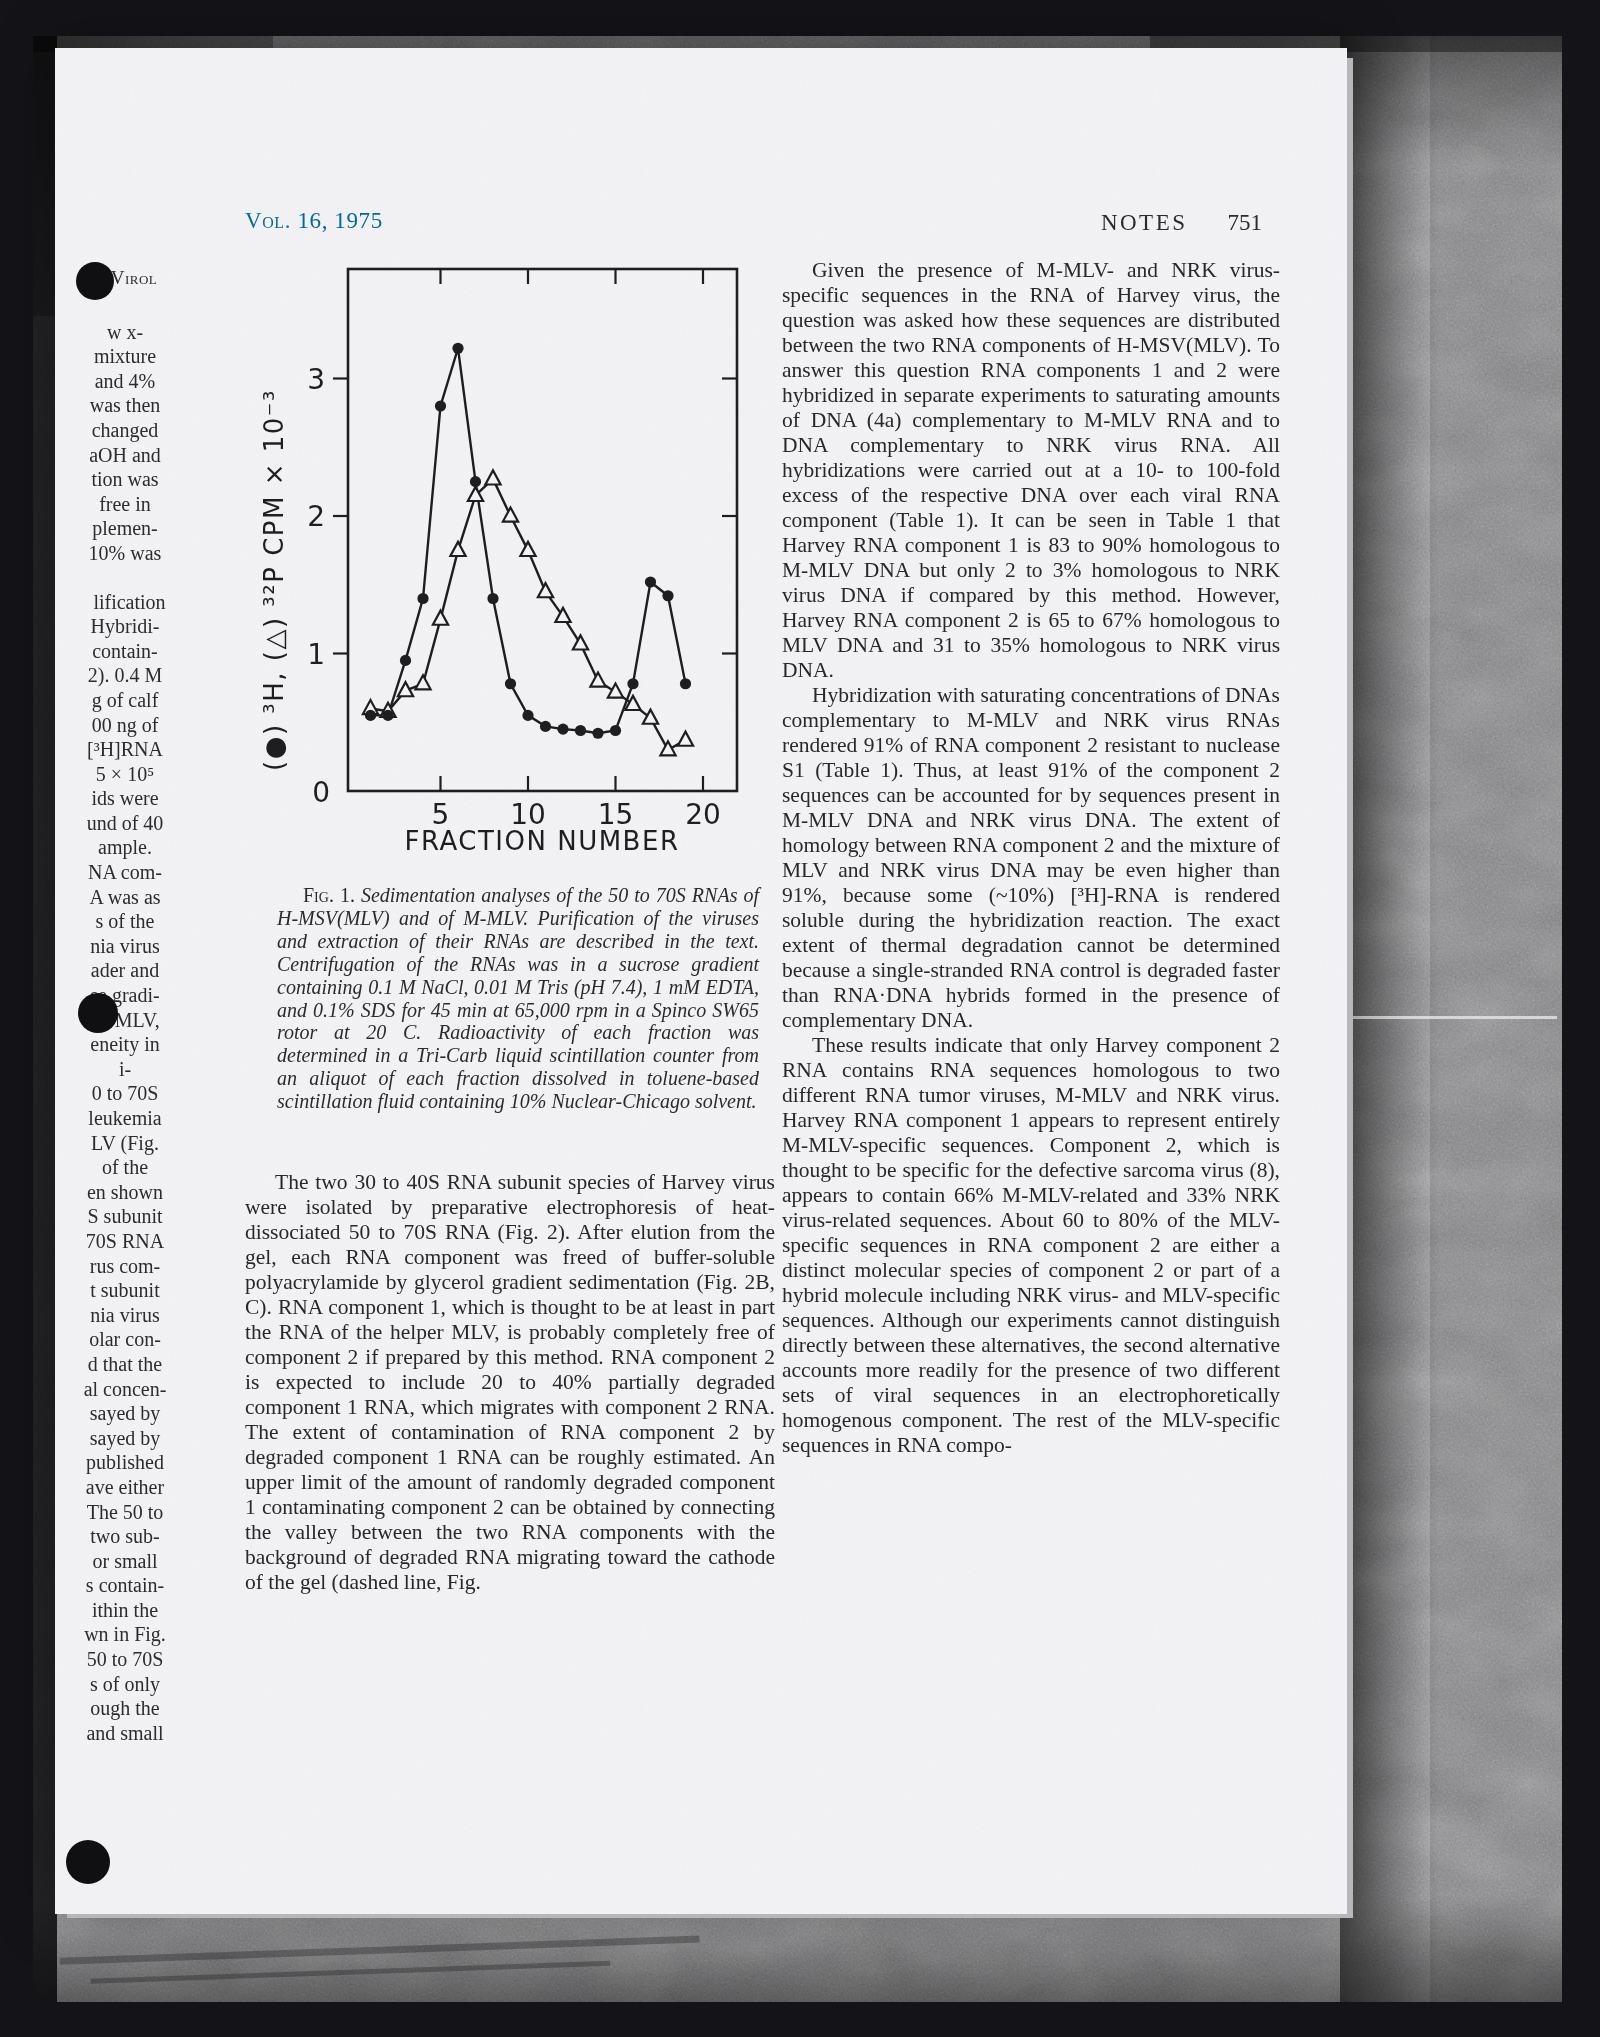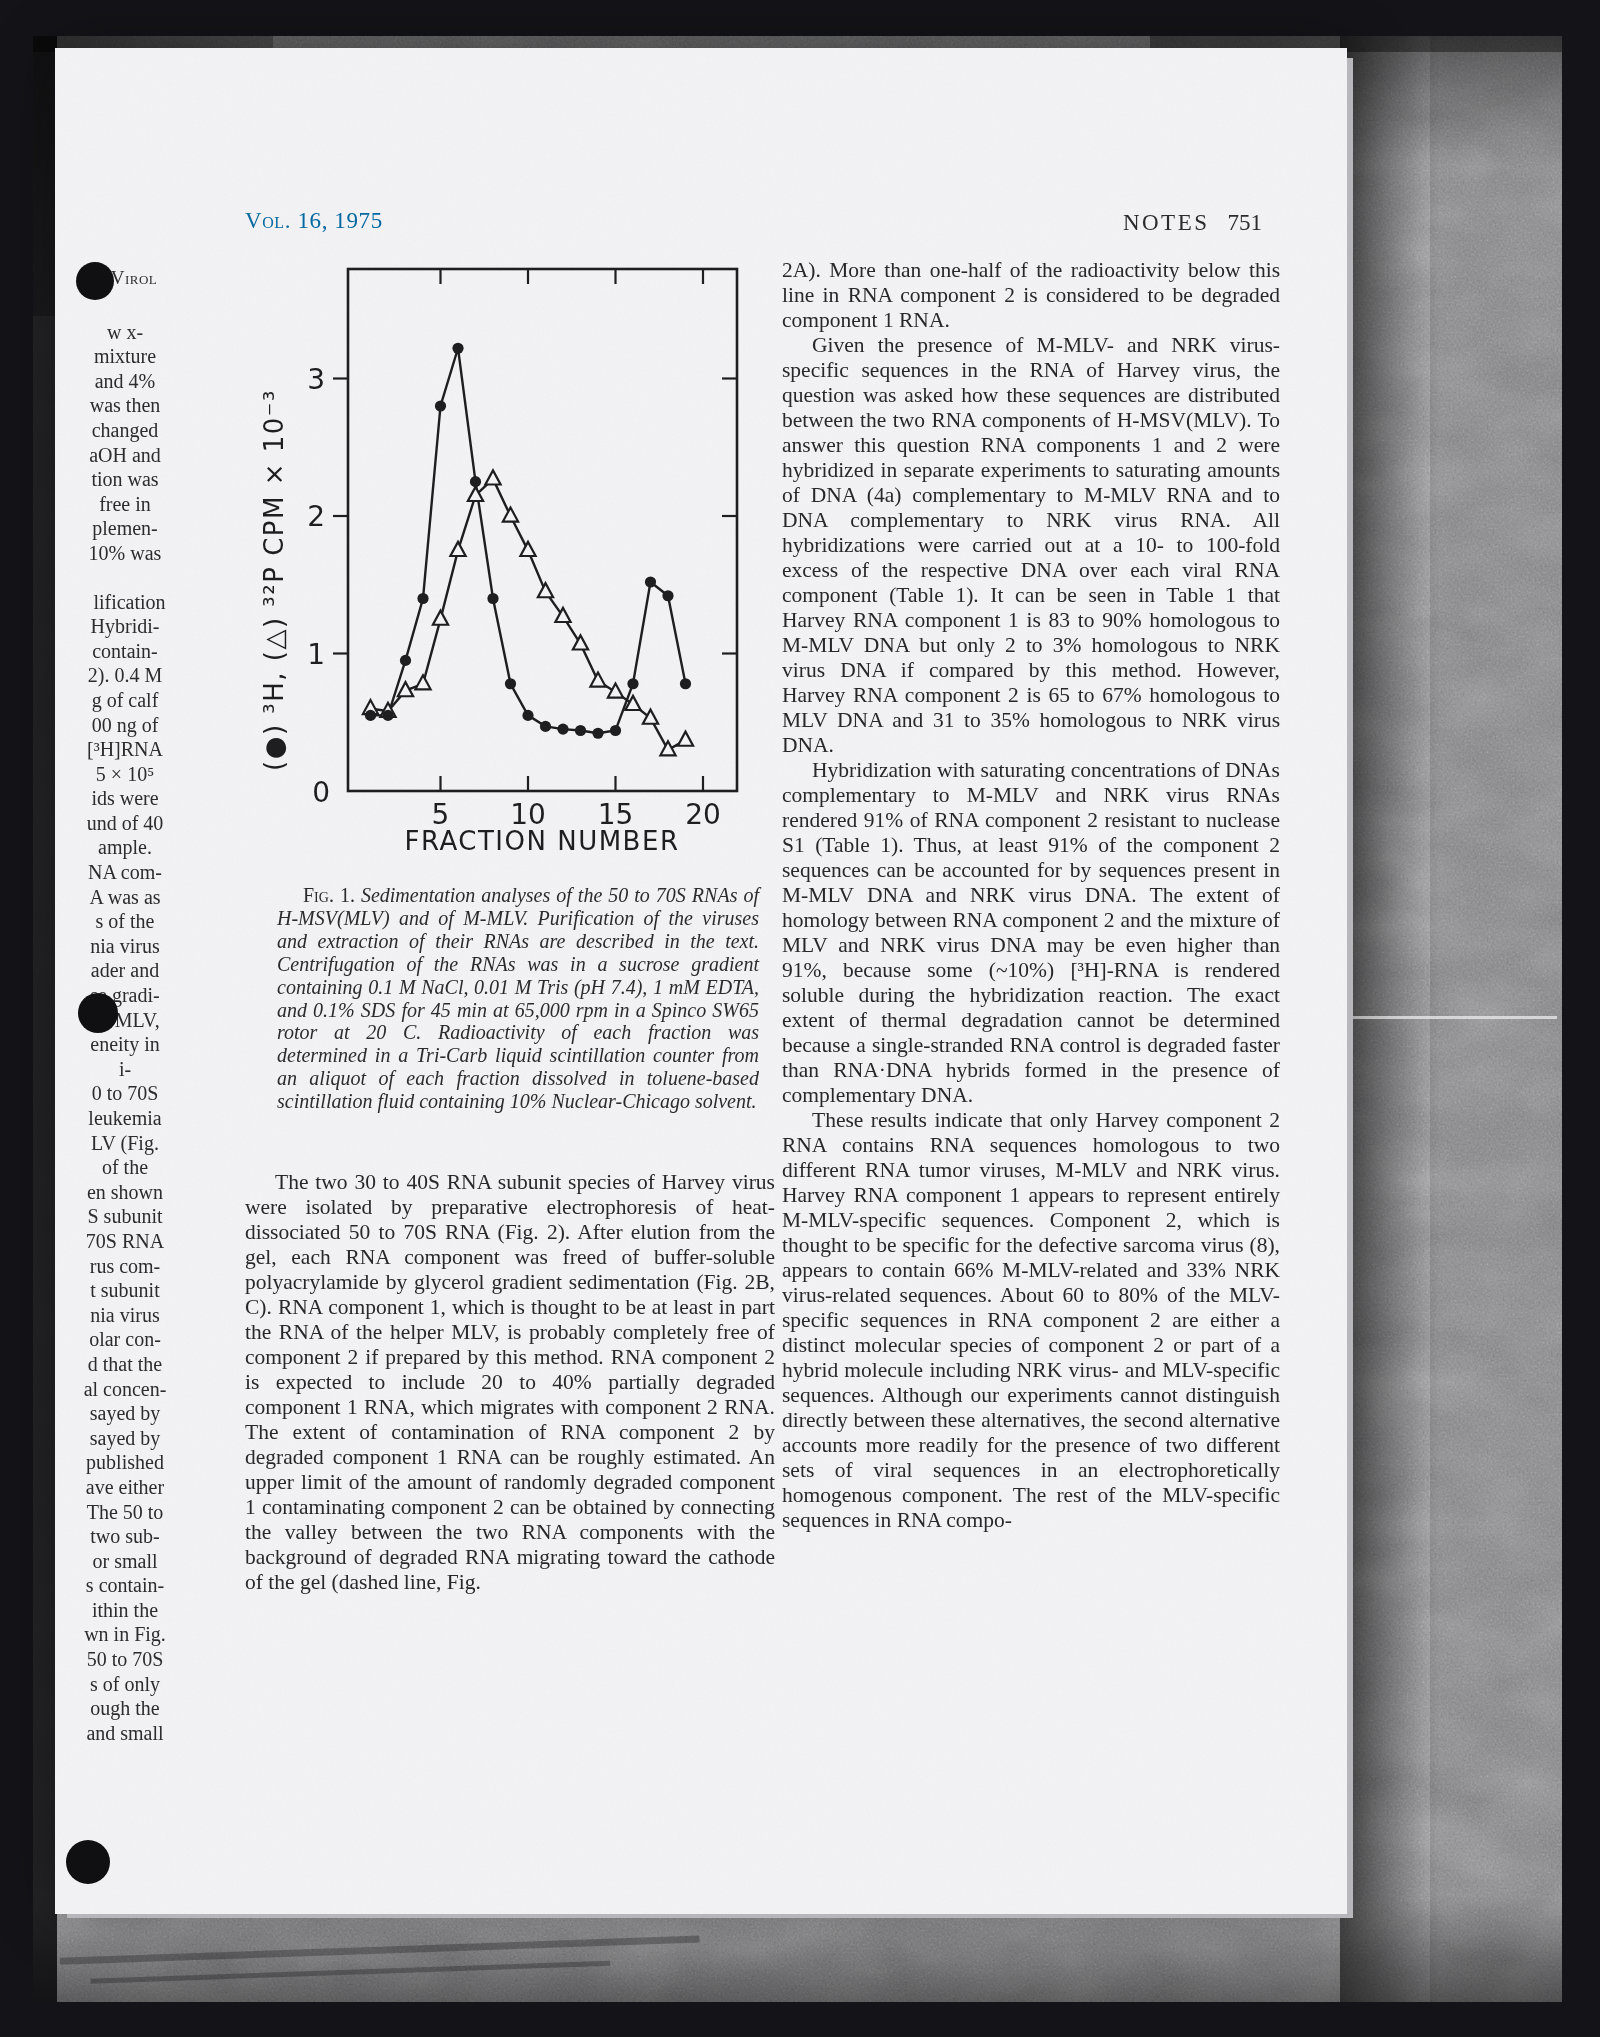--- a/index.html
+++ b/index.html
@@ -11,21 +11,21 @@
         box-shadow:9px 7px 0 -3px #b7b7bb, 0 0 55px rgba(0,0,0,.38);}
   .page-grain{position:absolute;inset:0;width:100%;height:100%;pointer-events:none;}
 
   .sliver{position:absolute;left:0;top:218px;width:120px;text-align:center;
           font-size:20px;line-height:24.6px;color:#2c2c2f;padding-left:10px;}
   .sliver .hd{margin-bottom:29px;font-size:19px;font-variant:small-caps;letter-spacing:.5px;}
   .sliver .sl.gap{margin-top:24px;margin-left:9px;}
 
   .hdr-left{position:absolute;left:190px;top:160px;font-size:23px;color:#0369a1;
             font-variant:small-caps;letter-spacing:.6px;}
-  .hdr-right{position:absolute;top:162px;right:85px;font-size:23px;color:#2b2b2e;display:flex;gap:18px;}
+  .hdr-right{position:absolute;top:162px;right:85px;font-size:23px;color:#2b2b2e;display:flex;gap:40px;}
   .hdr-right .notes{letter-spacing:2.5px;}
 
   .figure{position:absolute;left:190px;top:150px;pointer-events:none;}
   .tickNum{font-family:"DejaVu Sans",sans-serif;font-size:28px;fill:#1e1e20;}
   .axisLabel{font-family:"DejaVu Sans",sans-serif;font-size:26px;fill:#1e1e20;letter-spacing:1.5px;}
 
   .caption{position:absolute;left:206px;top:820px;width:514px;font-size:20px;line-height:22.9px;
            text-align:justify;color:#2b2b2e;}
   .caption p{margin:16px;text-indent:26px;}
   .cap-label{font-variant:small-caps;font-style:normal;margin-right:6px;}
@@ -237,21 +237,20 @@
       </svg>
 
     <div class="caption">
       <p><span class="cap-label">Fig. 1.</span><span class="cap-text">Sedimentation analyses of the 50 to 70S RNAs of H-MSV(MLV) and of M-MLV. Purification of the viruses and extraction of their RNAs are described in the text. Centrifugation of the RNAs was in a sucrose gradient containing 0.1 M NaCl, 0.01 M Tris (pH 7.4), 1 mM EDTA, and 0.1% SDS for 45 min at 65,000 rpm in a Spinco SW65 rotor at 20 C. Radioactivity of each fraction was determined in a Tri-Carb liquid scintillation counter from an aliquot of each fraction dissolved in toluene-based scintillation fluid containing 10% Nuclear-Chicago solvent.</span></p>
     </div>
 
     <div class="colL">
         <p class="body-p ind">The two 30 to 40S RNA subunit species of Harvey virus were isolated by preparative electrophoresis of heat-dissociated 50 to 70S RNA (Fig. 2). After elution from the gel, each RNA component was freed of buffer-soluble polyacrylamide by glycerol gradient sedimentation (Fig. 2B, C). RNA component 1, which is thought to be at least in part the RNA of the helper MLV, is probably completely free of component 2 if prepared by this method. RNA component 2 is expected to include 20 to 40% partially degraded component 1 RNA, which migrates with component 2 RNA. The extent of contamination of RNA component 2 by degraded component 1 RNA can be roughly estimated. An upper limit of the amount of randomly degraded component 1 contaminating component 2 can be obtained by connecting the valley between the two RNA components with the background of degraded RNA migrating toward the cathode of the gel (dashed line, Fig.</p>
       </div>
     <div class="colR">
-        <p class="body-p">2A). More than one-half of the radioactivity below this line in RNA component 2 is considered to be degraded component 1 RNA.</p>
         <p class="body-p ind">Given the presence of M-MLV- and NRK virus-specific sequences in the RNA of Harvey virus, the question was asked how these sequences are distributed between the two RNA components of H-MSV(MLV). To answer this question RNA components 1 and 2 were hybridized in separate experiments to saturating amounts of DNA (4a) complementary to M-MLV RNA and to DNA complementary to NRK virus RNA. All hybridizations were carried out at a 10- to 100-fold excess of the respective DNA over each viral RNA component (Table 1). It can be seen in Table 1 that Harvey RNA component 1 is 83 to 90% homologous to M-MLV DNA but only 2 to 3% homologous to NRK virus DNA if compared by this method. However, Harvey RNA component 2 is 65 to 67% homologous to MLV DNA and 31 to 35% homologous to NRK virus DNA.</p>
         <p class="body-p ind">Hybridization with saturating concentrations of DNAs complementary to M-MLV and NRK virus RNAs rendered 91% of RNA component 2 resistant to nuclease S1 (Table 1). Thus, at least 91% of the component 2 sequences can be accounted for by sequences present in M-MLV DNA and NRK virus DNA. The extent of homology between RNA component 2 and the mixture of MLV and NRK virus DNA may be even higher than 91%, because some (~10%) [³H]-RNA is rendered soluble during the hybridization reaction. The exact extent of thermal degradation cannot be determined because a single-stranded RNA control is degraded faster than RNA·DNA hybrids formed in the presence of complementary DNA.</p>
         <p class="body-p ind">These results indicate that only Harvey component 2 RNA contains RNA sequences homologous to two different RNA tumor viruses, M-MLV and NRK virus. Harvey RNA component 1 appears to represent entirely M-MLV-specific sequences. Component 2, which is thought to be specific for the defective sarcoma virus (8), appears to contain 66% M-MLV-related and 33% NRK virus-related sequences. About 60 to 80% of the MLV-specific sequences in RNA component 2 are either a distinct molecular species of component 2 or part of a hybrid molecule including NRK virus- and MLV-specific sequences. Although our experiments cannot distinguish directly between these alternatives, the second alternative accounts more readily for the presence of two different sets of viral sequences in an electrophoretically homogenous component. The rest of the MLV-specific sequences in RNA compo-</p>
       </div>
 
     <div class="hole hole1"></div>
     <div class="hole hole2"></div>
     <div class="hole hole3"></div>
   </div>
 </div>

